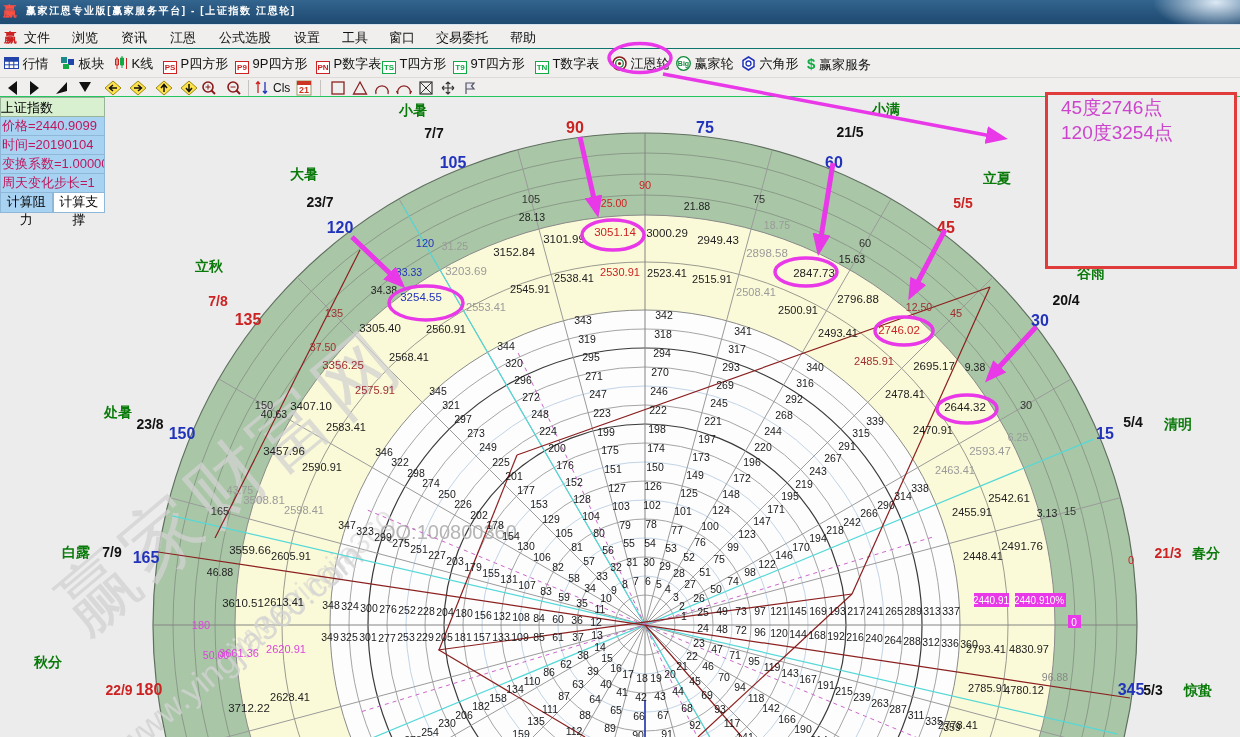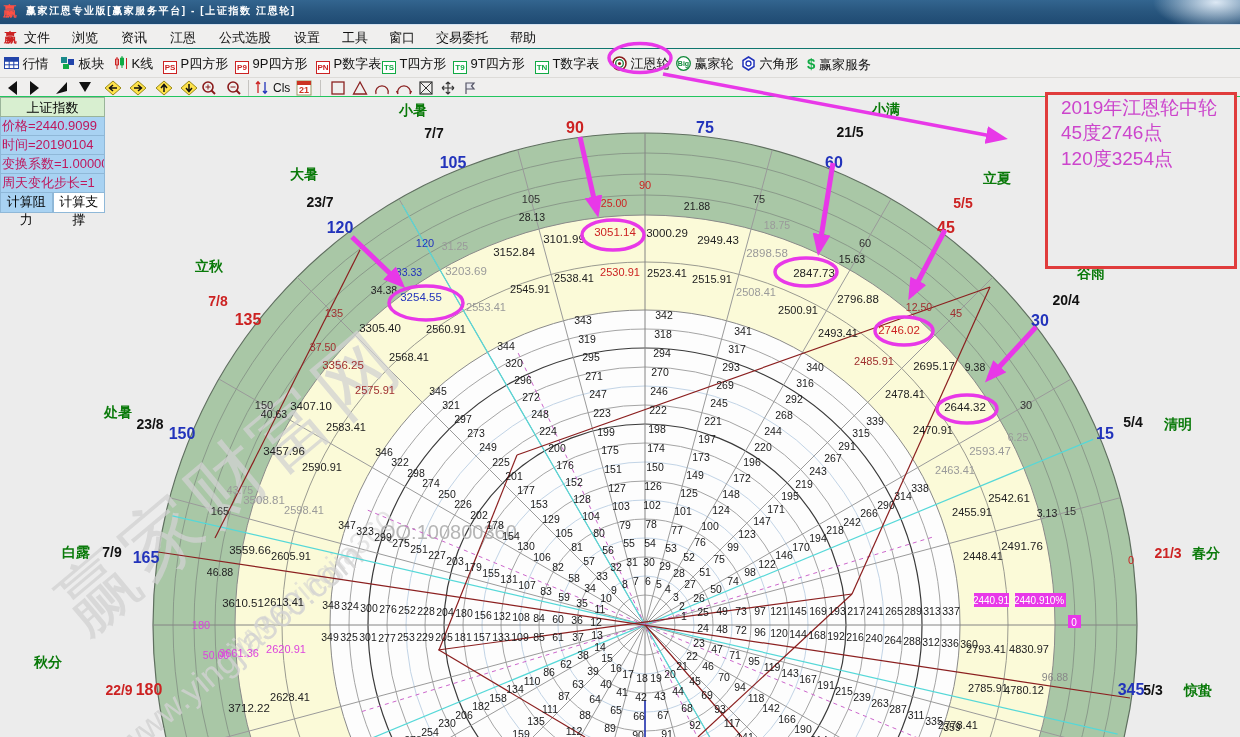--- a/index.html
+++ b/index.html
@@ -7,21 +7,21 @@
 #title .txt{position:absolute;left:26px;top:4px;color:#fff;font-size:10px;font-weight:bold;letter-spacing:1.6px}
 #title .logo{position:absolute;left:3px;top:3px;width:16px;height:16px;color:#ff5044;font-size:14px;font-weight:bold;line-height:16px}
 #menubar{position:absolute;left:0;top:24px;width:1240px;height:24px;background:#f0efee;border-top:1px solid #d5e2f0;font-size:13px;color:#111}
 #menubar span{position:absolute;top:4px}
 #tb1{position:absolute;left:0;top:48px;width:1240px;height:29px;background:#f0efee;border-top:1px solid #0f766e;font-size:13px;color:#111}
 #tb1 .it{position:absolute;top:6px;height:17px;line-height:17px}
 #tb1 .bx{display:inline-block;width:14px;height:13px;border:1px solid;font-size:8px;font-weight:bold;line-height:11px;text-align:center;vertical-align:-2px;background:#fff}
 #tb2{position:absolute;left:0;top:77px;width:1240px;height:20px;background:#f0efee;border-top:1px solid #dddbd8;border-bottom:1px solid #22c55e}
 #chart{position:absolute;left:0;top:97px;width:1240px;height:640px;background:#ececec}
 #panel{position:absolute;left:0;top:97px;width:105px;z-index:20;font-size:13px}
-#panel .hd{height:20px;background:#d8efd0;border:1px solid #9ab49a;text-align:center;line-height:19px;color:#000}
+#panel .hd{height:20px;background:#d8efd0;border:1px solid #9ab49a;line-height:19px;color:#000}
 #panel .rw{height:19px;background:#a8d2f2;border:1px solid #8fb8d8;border-top:none;line-height:17px;color:#be185d;white-space:nowrap;overflow:hidden;padding-left:1px}
 #panel .bt{height:20px;display:flex}
 #panel .bt div{width:53px;border:1px solid #8fb8d8;border-top:none;line-height:18px;text-align:center;color:#000}
 #redbox{position:absolute;left:1045px;top:92px;width:192px;height:177px;border:3px solid #e03c3c;z-index:25;background:#ececec}
 #redbox div{color:#cc44cc;font-size:19px;margin:1px 0 0 13px;line-height:24.4px;white-space:nowrap}
 .sep{position:absolute;top:2px;width:1px;height:16px;background:#c5c3c0}
 </style></head>
 <body>
 <div id="title">
     <div class="cloud"></div>
@@ -649,21 +649,20 @@
 <div class="rw">价格=2440.9099</div>
 <div class="rw">时间=20190104</div>
 <div class="rw">变换系数=1.00000</div>
 <div class="rw">周天变化步长=1</div>
 <div class="bt">
       <div style="background:#a8d2f2">计算阻力</div>
       <div style="background:#ffffff">计算支撑</div>
     </div>
 </div>
 <div id="redbox">
-<div>2019年江恩轮中轮</div>
 <div>45度2746点</div>
 <div>120度3254点</div>
 </div>
 <svg width="1240" height="737" viewBox="0 0 1240 737" style="position:absolute;left:0;top:0;z-index:30;pointer-events:none">
     <defs>
       <marker id="ah" markerWidth="22" markerHeight="18" refX="16" refY="9" orient="auto" markerUnits="userSpaceOnUse">
         <path d="M0,0 L22,9 L0,18 z" fill="#e838e8"></path>
       </marker>
     </defs>
     <ellipse cx="640" cy="58" rx="31" ry="14.5" fill="none" stroke="#e838e8" stroke-width="3.5"></ellipse>

